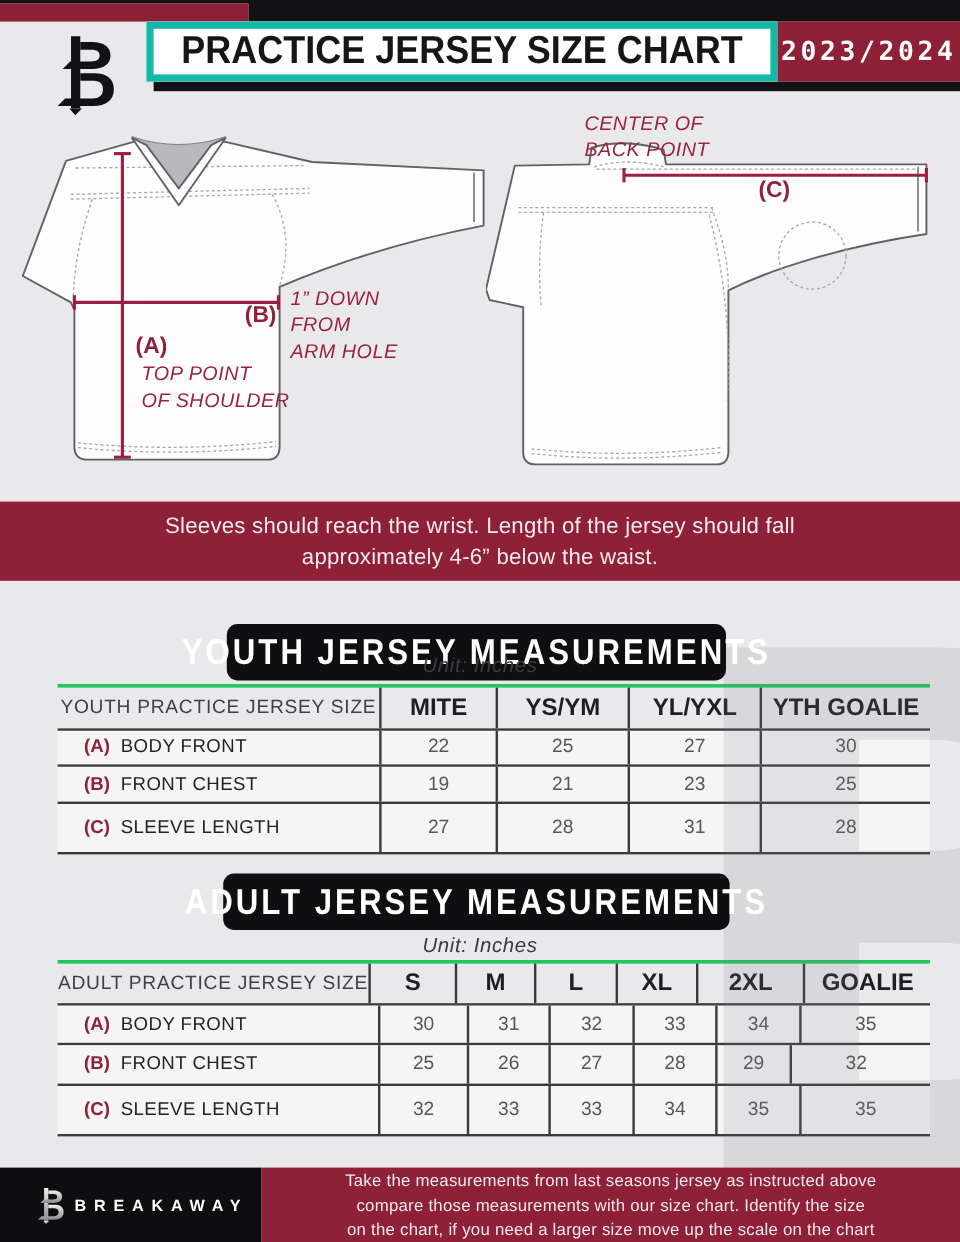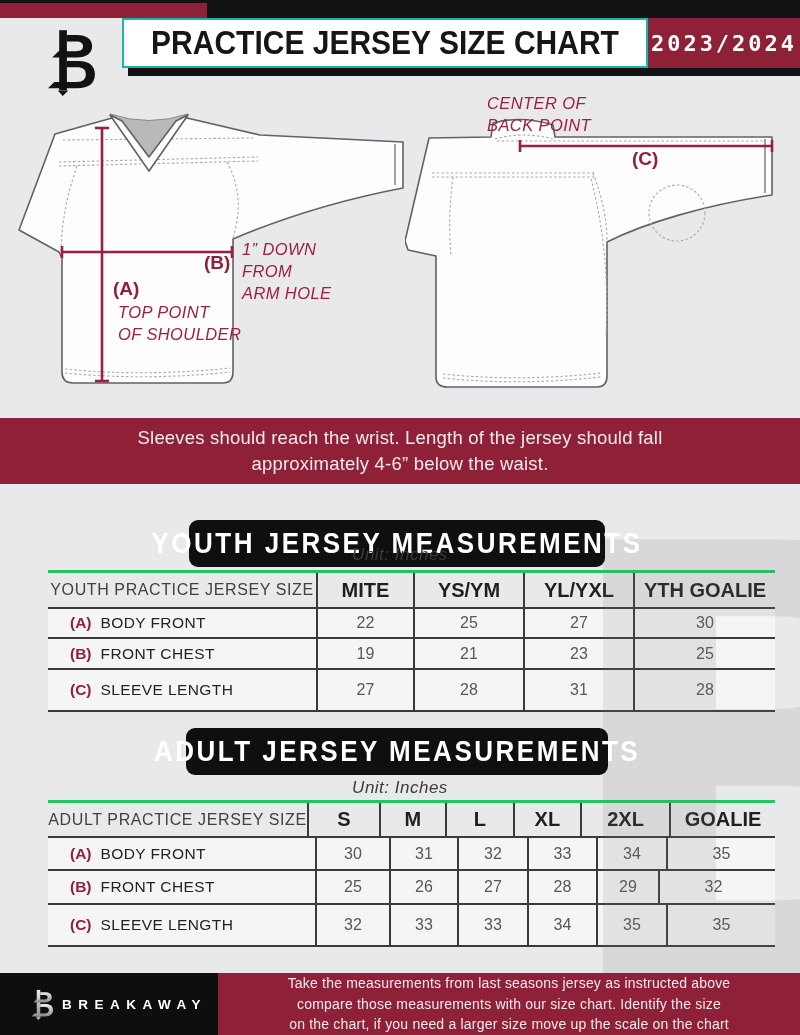--- a/index.html
+++ b/index.html
@@ -4,21 +4,21 @@
 <style>
   html,body{margin:0;padding:0;background:#cfcfd2;}
   .page{position:relative;width:800px;height:1035px;background:#E9E9EB;overflow:hidden;
         font-family:"Liberation Sans",sans-serif;margin:0 auto;}
   
   .top-line{position:absolute;left:0;top:0;width:800px;height:3px;background:#121214;z-index:8;}
   .top-black{position:absolute;left:207px;top:0;width:593px;height:18px;background:#121214;z-index:8;}
   .top-maroon{position:absolute;left:0;top:3px;width:207px;height:15px;background:#8E2038;z-index:8;}
   .under-black{position:absolute;left:128px;top:68px;width:672px;height:8px;background:#121214;z-index:8;}
   .title-box{position:absolute;left:122px;top:18px;width:526px;height:50px;background:#fff;
-             border:2px solid #14b8a6;box-sizing:border-box;display:flex;align-items:center;
+             border:6px solid #14b8a6;box-sizing:border-box;display:flex;align-items:center;
              justify-content:center;z-index:9;}
   .title-box span{font-size:30px;font-weight:bold;color:#161618;letter-spacing:0px;
                   transform:scaleY(1.08);white-space:nowrap;}
   .season-box{position:absolute;left:648px;top:18px;width:152px;height:50px;background:#8E2038;
               display:flex;align-items:center;justify-content:center;z-index:9;}
   .season-box span{font-size:22px;font-weight:bold;color:#ffffff;letter-spacing:3px;
                    font-family:"DejaVu Sans Mono","Liberation Mono",monospace;}
   .logo{position:absolute;left:27px;top:24px;z-index:9;}
   .logo-footer{position:absolute;left:22px;top:13px;}
   

